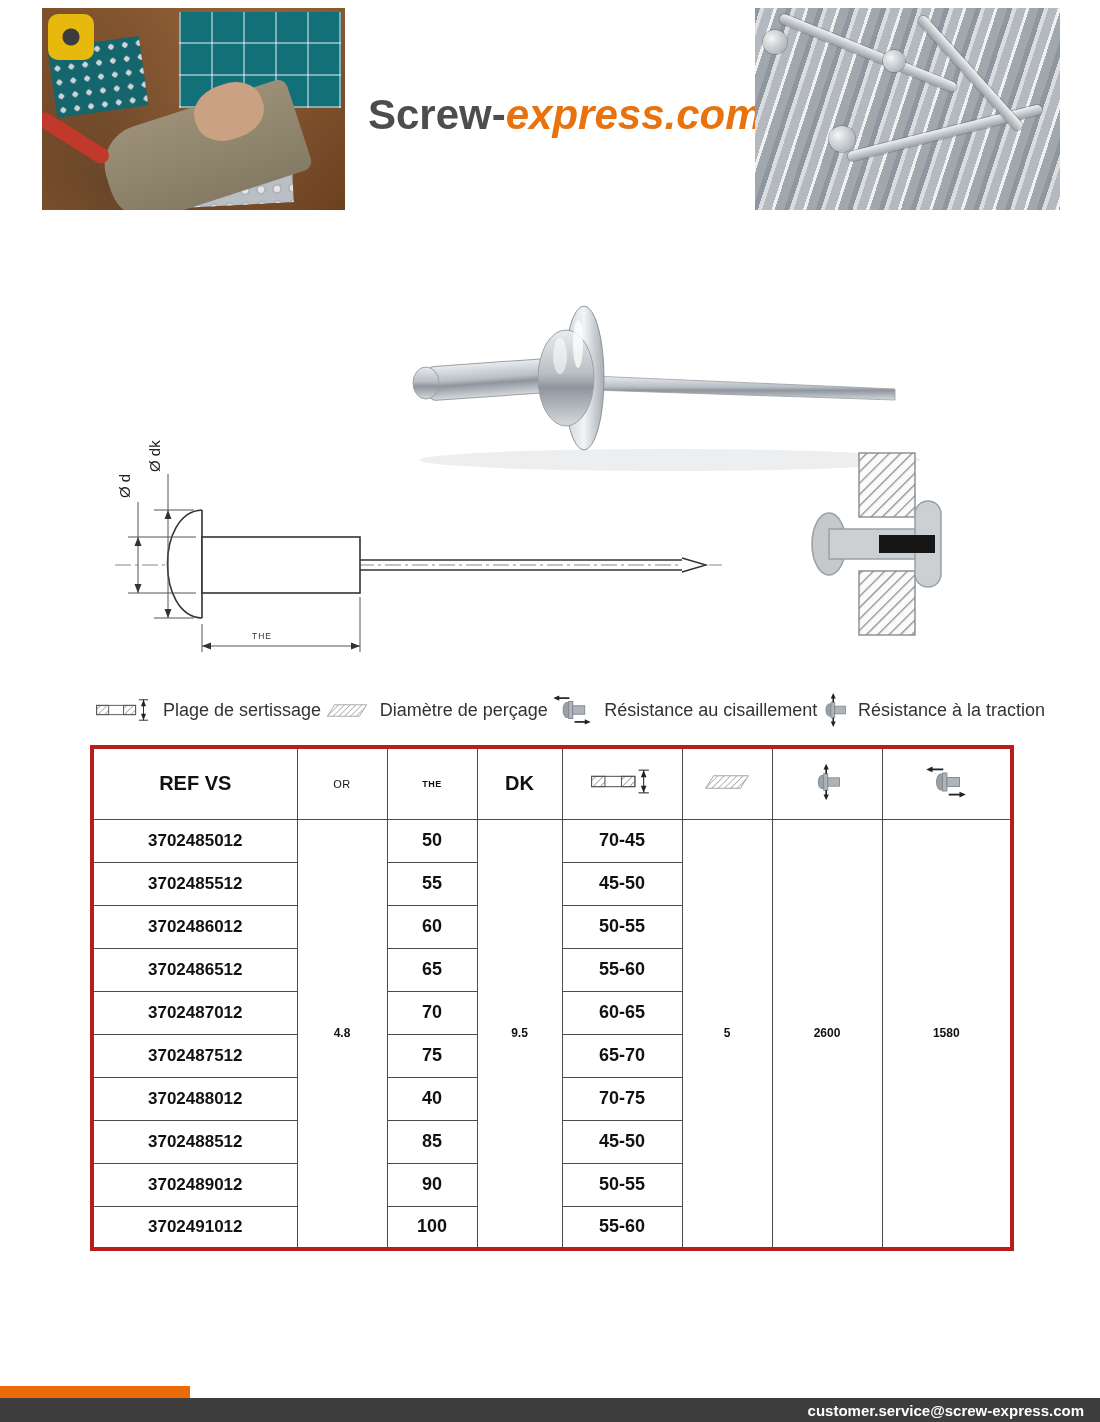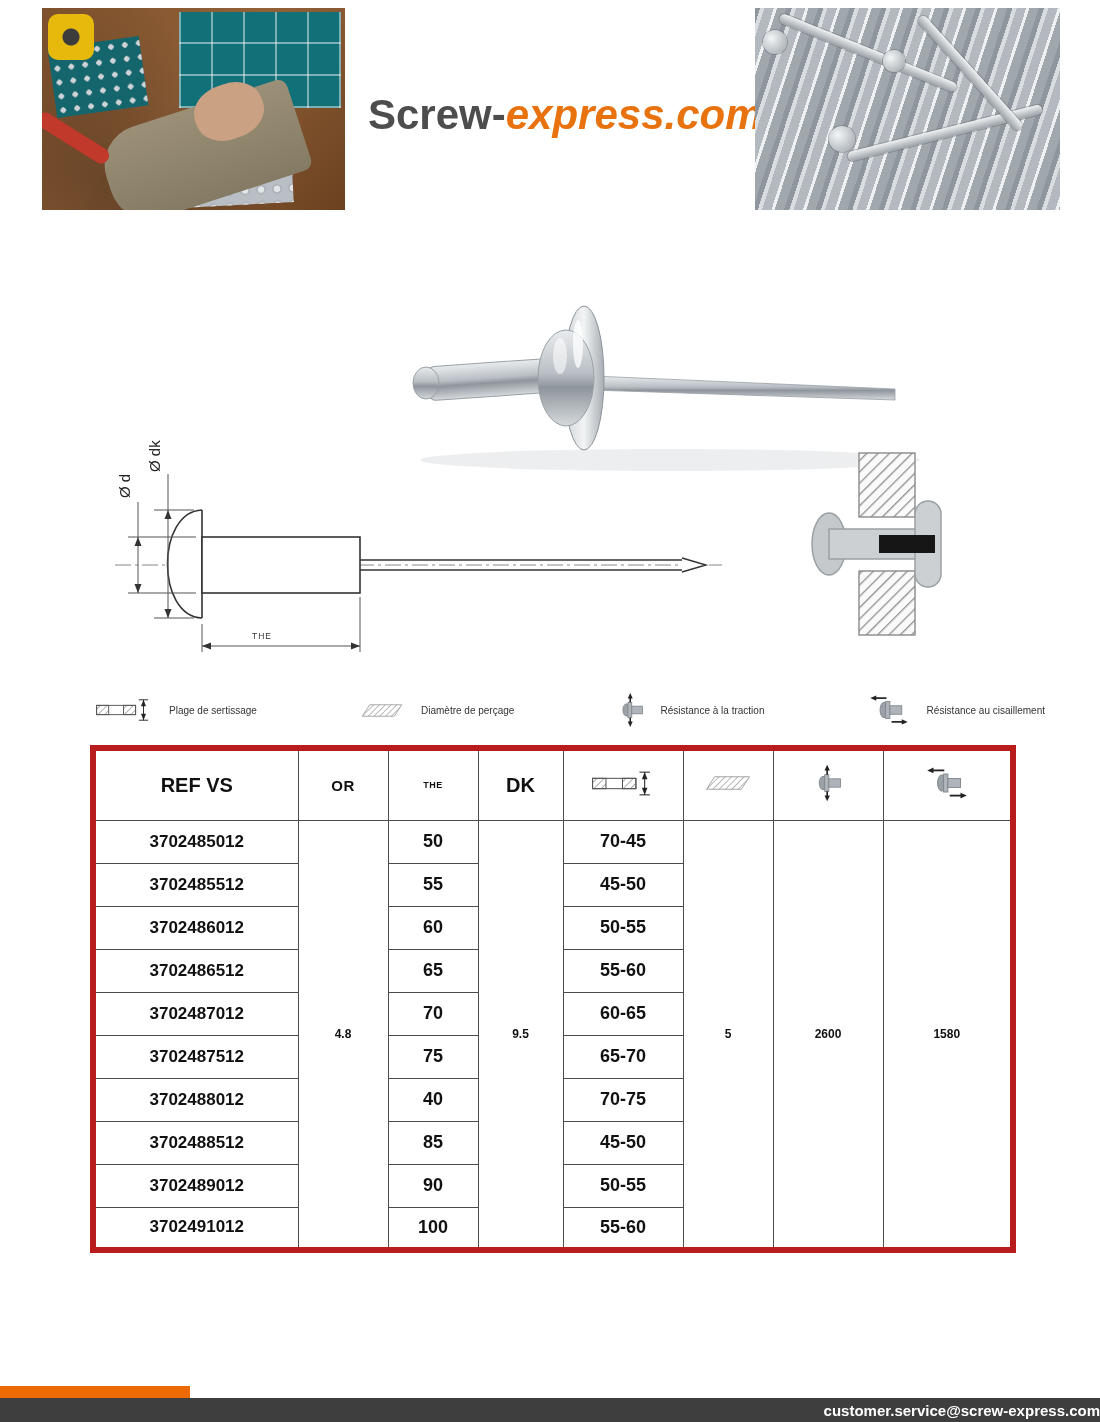--- a/index.html
+++ b/index.html
@@ -66,44 +66,44 @@
   .banner span { color:#fff; font-size:46px; font-weight:800; letter-spacing:-1px; }
 
   
   .rivet-photo   { position:absolute; left:370px; top:292px; }
   .tech-drawing  { position:absolute; left:90px;  top:420px; }
   .cross-section { position:absolute; left:795px; top:445px; }
 
   
   .legend { position:absolute; left:95px; top:693px; width:950px;
     display:flex; justify-content:space-between; align-items:center; }
-  .legend-item { display:flex; align-items:center; gap:16px;
-    font-size:10px; color:#333; }
+  .legend-item { display:flex; align-items:center; gap:10px;
+    font-size:18px; color:#333; }
   .legend-item svg { flex:none; }
 
   
   .spec-table { position:absolute; left:90px; top:745px; border-collapse:collapse;
-    table-layout:fixed; border:6px solid #b91c1c; }
+    table-layout:fixed; border:4px solid #b91c1c; }
   .spec-table th, .spec-table td {
     border:1px solid #4b4b4b; text-align:center; vertical-align:middle;
     color:#111; padding:0; }
   .spec-table thead tr { height:72px; }
   .spec-table tbody tr { height:43px; }
   .h-ref, .h-dk { font-size:20px; font-weight:700; }
-  .h-or  { font-size:15px; font-weight:700; letter-spacing:.5px; }
+  .h-or  { font-size:11px; font-weight:400; letter-spacing:.5px; }
   .h-the { font-size:9px;  font-weight:600; letter-spacing:.5px; }
   .cell-ref { font-weight:700; font-size:17px; }
   .cell-the, .cell-range { font-weight:700; font-size:18px; }
   .cell-merged { font-weight:700; font-size:12px; }
 
   
   .note { position:absolute; left:118px; top:1272px; font-size:17px; color:#1c1c1c; }
   .footer-orange { position:absolute; left:0; top:1386px; width:190px; height:20px; background:#ED6B06; }
   .footer-dark { position:absolute; left:0; top:1398px; width:1100px; height:24px; background:#3E3E3E;
-    display:flex; align-items:center; justify-content:flex-end; box-sizing:border-box; }
+    display:flex; align-items:center; justify-content:flex-end; padding-right:16px; box-sizing:border-box; }
   .footer-dark span { color:#fff; font-size:15px; font-weight:700; }
 </style>
 </head>
 <body>
 
 <div class="page">
 
   <svg width="0" height="0" style="position:absolute" aria-hidden="true">
     <defs>
       <pattern id="hatchIc" patternUnits="userSpaceOnUse" width="5" height="5" patternTransform="rotate(45)">
@@ -251,30 +251,30 @@
         </svg>
       <span>Plage de sertissage</span>
     </div>
     <div class="legend-item">
       <svg width="46" height="19">
           <use href="#sym-drill"></use>
         </svg>
       <span>Diamètre de perçage</span>
     </div>
     <div class="legend-item">
+      <svg width="44" height="34">
+          <use href="#sym-shear"></use>
+        </svg>
+      <span>Résistance au cisaillement</span>
+    </div>
+    <div class="legend-item">
       <svg width="28" height="34">
           <use href="#sym-tensile"></use>
         </svg>
       <span>Résistance à la traction</span>
-    </div>
-    <div class="legend-item">
-      <svg width="44" height="34">
-          <use href="#sym-shear"></use>
-        </svg>
-      <span>Résistance au cisaillement</span>
     </div>
   </div>
 
   <table class="spec-table">
     <colgroup>
       <col style="width:205px">
         <col style="width:90px">
         <col style="width:90px">
         <col style="width:85px">
       <col style="width:120px">

